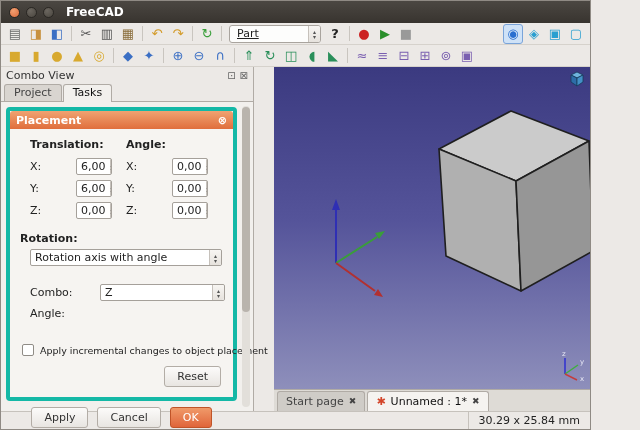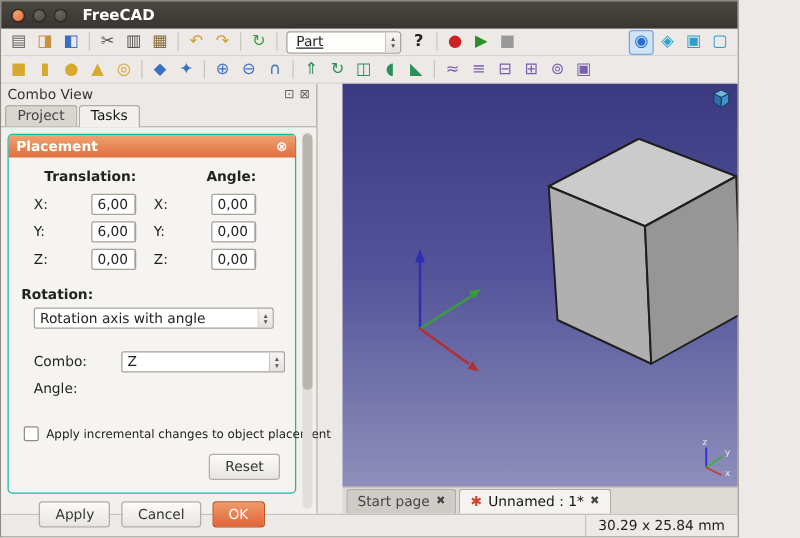--- a/index.html
+++ b/index.html
@@ -56,28 +56,28 @@
   .cv-winbtns span { cursor:default; }
   .cv-tabs { height:19px; flex:0 0 19px; display:flex; align-items:flex-end; padding-left:3px; gap:1px; border-bottom:1px solid #b0aba5; }
   .cv-tab { height:17px; padding:1px 9px; font-size:11px; background:#d9d5d0; color:#444;
     border:1px solid #b0aba5; border-bottom:none; border-radius:3px 3px 0 0; }
   .cv-tab.active { background:#f2f0ed; color:#111; margin-bottom:-1px; height:18px; }
 
   .tasks { flex:1; background:#f2f0ed; position:relative; padding:5px 16px 4px 5px; display:flex; flex-direction:column; min-height:0; }
   .scrollbar { position:absolute; right:3px; top:4px; bottom:4px; width:8px; background:#e2dfda; border-radius:4px; }
   .scrollbar .thumb { position:absolute; top:1px; left:0; width:8px; height:68%; background:#b9b4ad; border-radius:4px; }
 
-  .placement { border:1px solid #14b8a6; border-radius:4px; background:#f6f4f1; }
+  .placement { border:4px solid #14b8a6; border-radius:4px; background:#f6f4f1; }
   .pl-header { height:18px; display:flex; align-items:center; justify-content:space-between; padding:0 6px;
     background:linear-gradient(#f0a372,#e06e3c); border-radius:3px 3px 0 0; color:#fff; font-weight:bold; font-size:11px; }
   .pl-close { font-size:11px; color:#fff; }
   .pl-body { padding:9px 8px 8px 8px; font-size:11px; }
 
   .pl-grid { display:grid; grid-template-columns:16px 66px 14px 16px 66px; row-gap:5px; align-items:center; margin-left:12px; }
-  .col-head { font-weight:bold; margin-bottom:2px;text-align:right; }
+  .col-head { font-weight:bold; margin-bottom:2px; }
   .spin, .selbox { height:17px; background:#fff; border:1px solid #a5a09a; border-radius:2px; display:flex; align-items:center; overflow:hidden;margin-left:30px; }
   .spin .val, .selbox .val { flex:1; padding:0 4px; font-size:11px; white-space:nowrap; }
   .sec-label { font-weight:bold; margin:13px 0 4px 2px; }
   .rot-combo { width:192px; margin-left:12px; }
   .form-row { display:flex; align-items:center; margin:6px 0 0 12px; }
   .form-row .flabel { width:40px; }
   .form-row .selbox, .form-row .spin { width:152px; }
   .chk-row { display:flex; align-items:center; gap:6px; margin:24px 0 0 4px; font-size:9.5px; white-space:nowrap; }
   .checkbox { width:12px; height:12px; flex:0 0 12px; background:#fff; border:1px solid #908c86; border-radius:2px; }
   .reset-row { text-align:right; margin:10px 4px 2px 0; }

